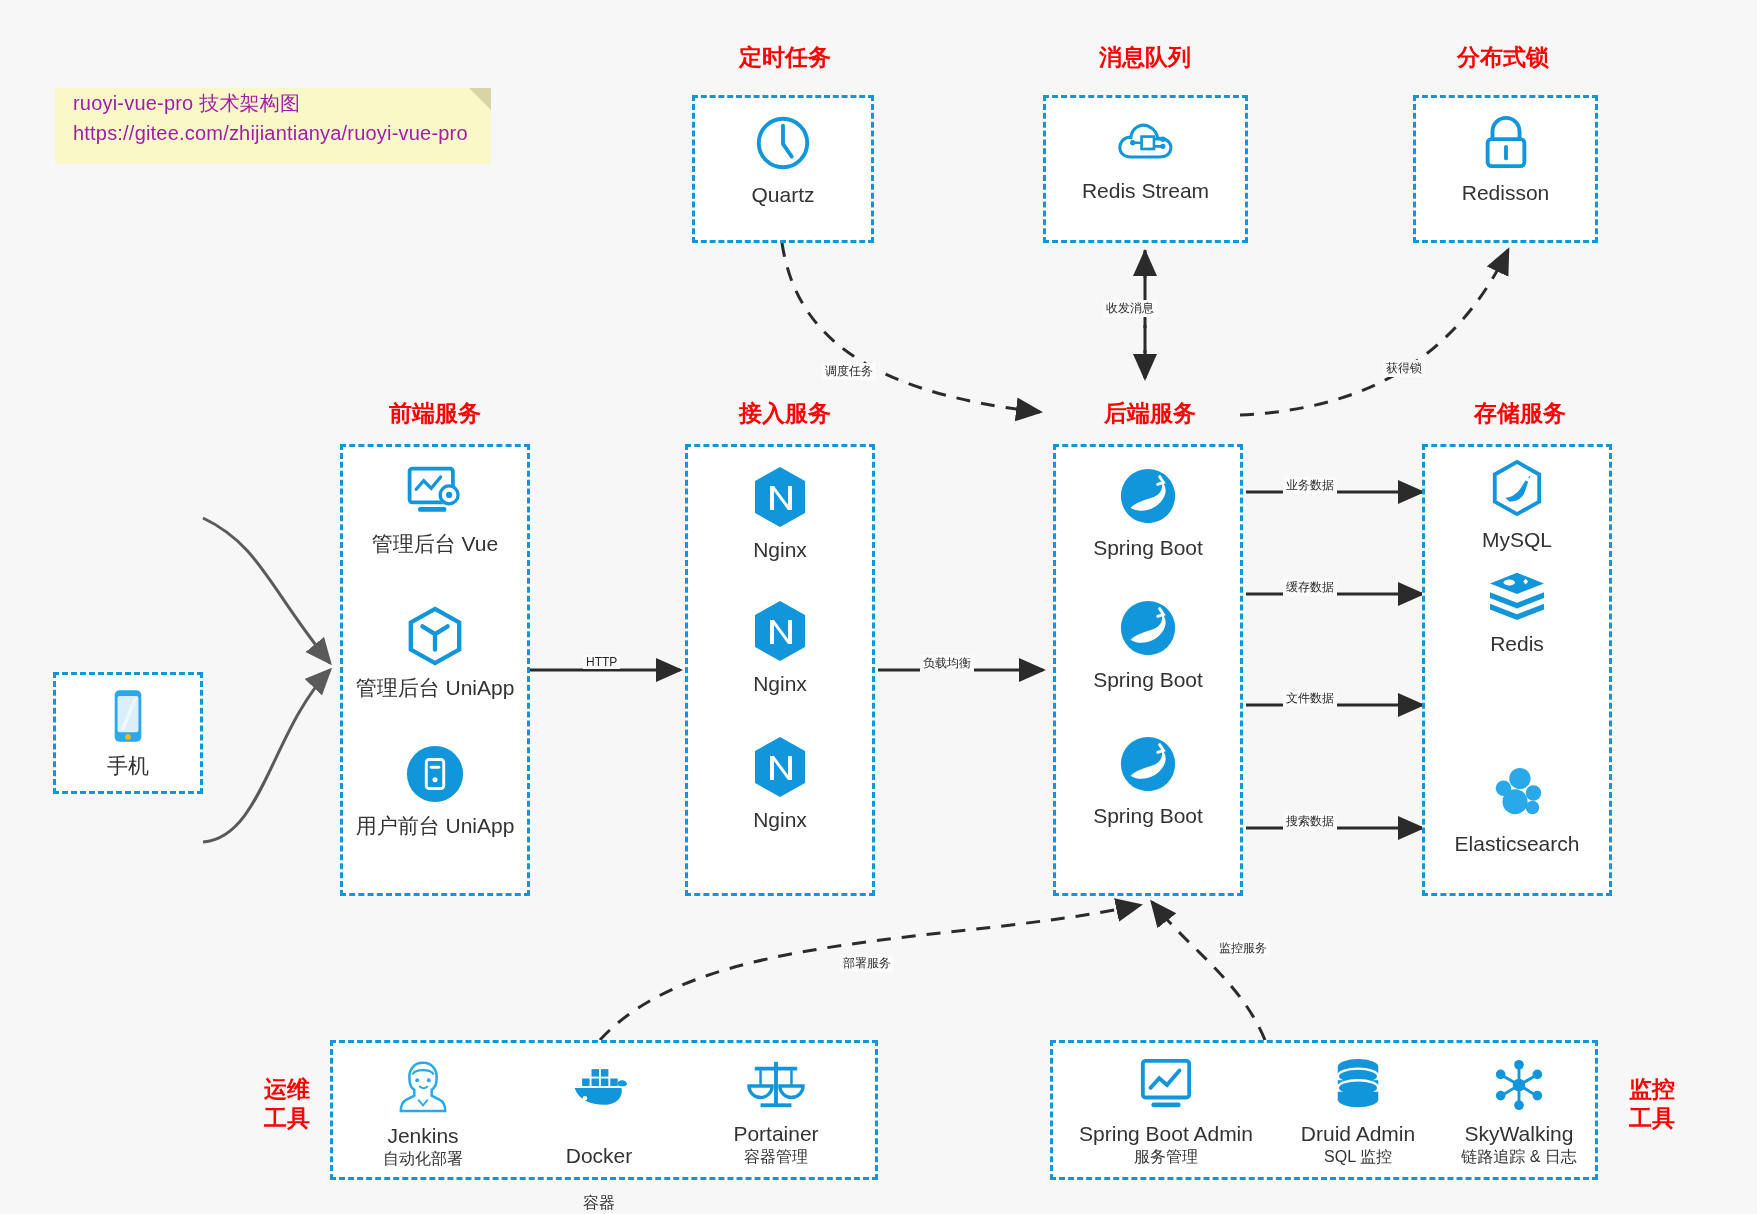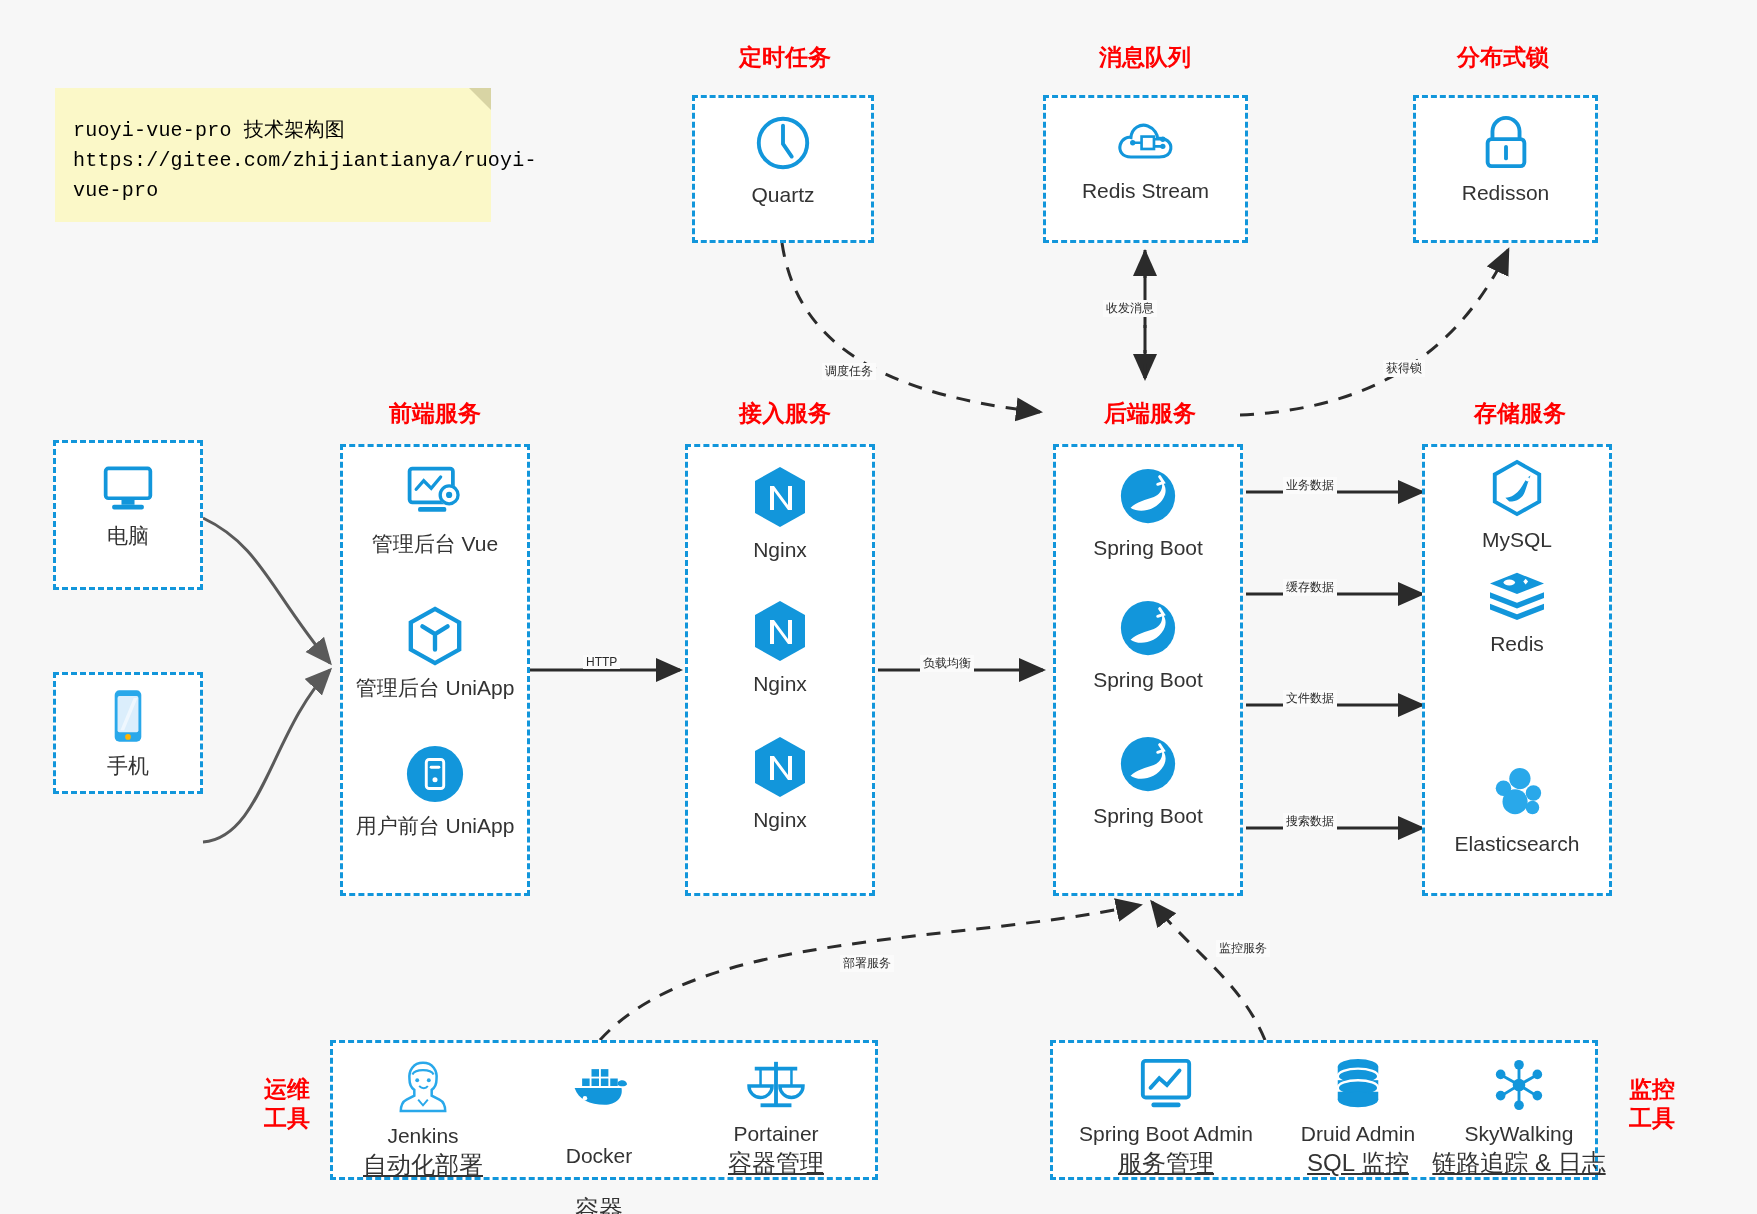--- a/index.html
+++ b/index.html
@@ -7,24 +7,23 @@
     width:1757px;height:1214px;
     background:#f7f7f7;
     font-family:"Liberation Sans","DejaVu Sans",sans-serif;
     position:relative;overflow:hidden;
   }
   #stage{position:absolute;left:0;top:0;width:1757px;height:1214px;}
   svg#wires{position:absolute;left:0;top:0;width:1757px;height:1214px;pointer-events:none;}
 
   .note{
     position:absolute;background:#fbf8c8;
-    padding:28px 18px 16px 18px;
-    font-size:20px;color:#000000;line-height:1.5;
+    padding:0 18px 16px 18px;
+    font-size:20px;color:#a21caf;line-height:1.5;
     letter-spacing:.2px;
-    font-family:Liberation Mono, monospace;
   }
   .note .corner{
     position:absolute;right:0;top:0;width:0;height:0;
     border-left:22px solid transparent;border-top:22px solid #d8d4a4;
   }
   .grp-title{
     position:absolute;color:#ff0000;font-weight:bold;font-size:23px;
     white-space:nowrap;text-align:center;
   }
   .dbox{
@@ -34,21 +33,21 @@
     box-sizing:border-box;
   }
   .node{
     position:absolute;display:flex;flex-direction:column;
     align-items:center;justify-content:flex-start;
   }
   .node .lbl{
     font-size:21px;color:#333;margin-top:8px;white-space:nowrap;text-align:center;
     line-height:1.25;
   }
-  .node .lbl2{font-size:24px;color:#333;white-space:nowrap;text-align:left;line-height:1.3;text-decoration:underline;}
+  .node .lbl2{font-size:16px;color:#333;white-space:nowrap;text-align:left;line-height:1.3;}
   .ic{display:block;}
   .edge-lbl{
     position:absolute;font-size:12px;color:#2b2b2b;background:#fbfbfb;
     padding:0 3px;white-space:nowrap;
   }
   .side-title{
     position:absolute;color:#ff0000;font-weight:bold;font-size:23px;
     line-height:1.25;text-align:center;white-space:nowrap;
   }
 </style>
@@ -140,30 +139,20 @@
     <div class="node" style="left:0;top:14px;width:179px;">
       <svg class="ic" width="58" height="60" viewBox="0 0 60 62">
         <path d="M16 28 L16 20 A14 14 0 0 1 44 20 L44 28" fill="none" stroke="#1296db" stroke-width="4"></path>
         <rect x="11" y="28" width="38" height="28" rx="4" fill="none" stroke="#1296db" stroke-width="4"></rect>
         <line x1="30" y1="36" x2="30" y2="48" stroke="#1296db" stroke-width="4" stroke-linecap="round"></line>
       </svg>
       <div class="lbl">Redisson</div>
     </div>
   </div>
 
-  <div class="dbox" style="left:53px;top:440px;width:150px;height:150px;">
-    <div class="node" style="left:0;top:18px;width:144px;">
-      <svg class="ic" width="58" height="54" viewBox="0 0 62 58">
-        <rect x="7" y="8" width="48" height="32" rx="3" fill="none" stroke="#1296db" stroke-width="4"></rect>
-        <rect x="24" y="40" width="14" height="7" fill="#1296db"></rect>
-        <rect x="14" y="47" width="34" height="5" rx="2" fill="#1296db"></rect>
-      </svg>
-      <div class="lbl">电脑</div>
-    </div>
-  </div>
 
   <div class="dbox" style="left:53px;top:672px;width:150px;height:122px;">
     <div class="node" style="left:0;top:12px;width:144px;">
       <svg class="ic" width="38" height="58" viewBox="0 0 40 60">
         <rect x="6" y="3" width="28" height="54" rx="5" fill="#29a8ea"></rect>
         <rect x="9" y="9" width="22" height="38" rx="2" fill="#dbeefc"></rect>
         <path d="M12 45 L26 11 L30 11 L16 45 Z" fill="#ffffff" opacity=".55"></path>
         <circle cx="20" cy="52" r="3" fill="#ffb400"></circle>
       </svg>
       <div class="lbl">手机</div>

